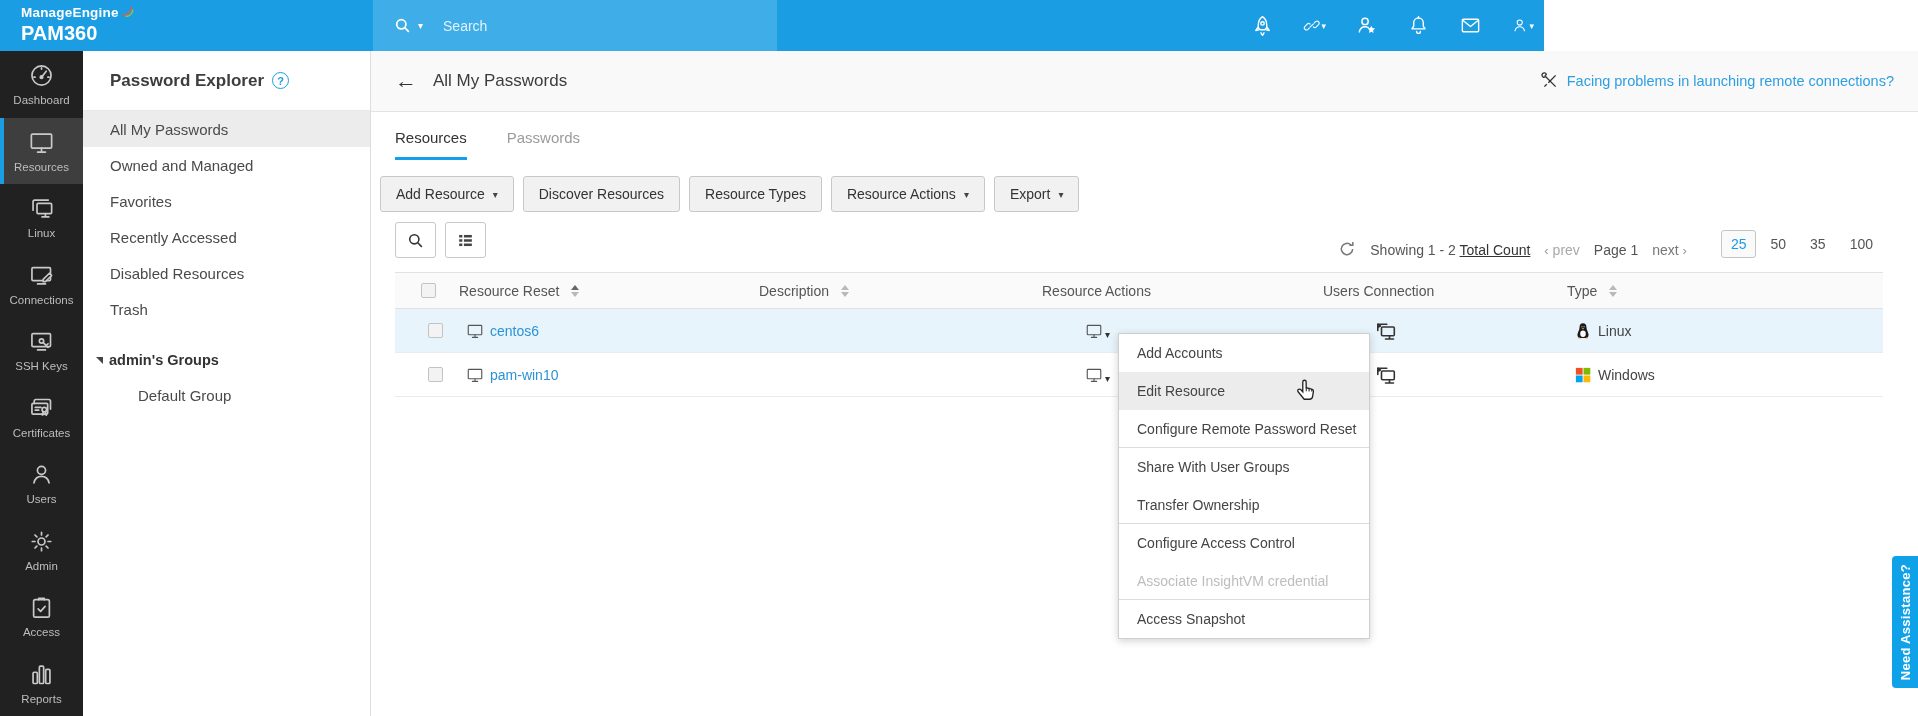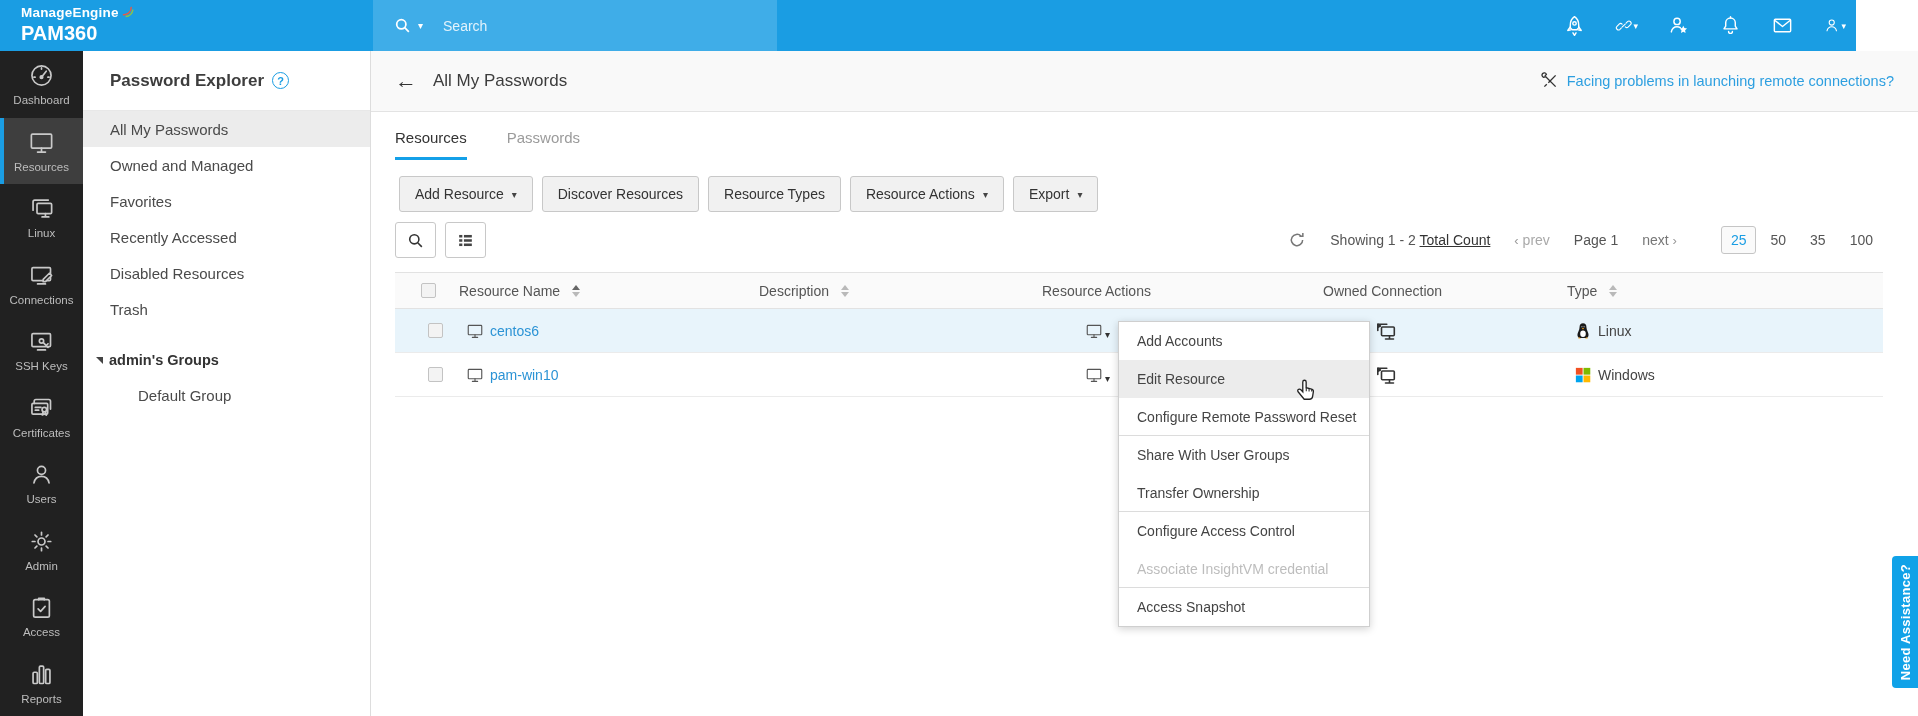--- a/index.html
+++ b/index.html
@@ -1,20 +1,20 @@
 <!DOCTYPE html>
 <html><head>
 <meta charset="utf-8">
 <style>
   * { box-sizing: border-box; margin: 0; padding: 0; }
   html,body { width:1918px; height:716px; overflow:hidden; position:relative;
     font-family:"Liberation Sans","DejaVu Sans",sans-serif; background:#fff; }
 
   
-  .topbar { position:absolute; left:0; top:0; width:1856px; height:51px; background:#1a9de3; }
+  .topbar { position:absolute; left:0; top:0; width:1544px; height:51px; background:#1a9de3; }
   .brand { position:absolute; left:21px; top:5px; color:#fff; }
   .brand .l1 { font-size:13.5px; font-weight:bold; letter-spacing:.2px; display:flex; align-items:flex-start; gap:2px;}
   .brand .l2 { font-size:20px; font-weight:bold; margin-top:1px; }
   .swoosh svg { width:13px; height:13px; }
   .tb-search { position:absolute; left:373px; top:0; width:404px; height:51px; background:#3fade8;
     display:flex; align-items:center; padding-left:20px; gap:6px; }
   .tb-search .icn { width:19px; height:19px; color:#fff; }
   .tb-search .carat { color:#fff; font-size:10px; margin-right:14px; }
   .tb-search input { background:transparent; border:none; outline:none; color:#fff; font-size:14px; width:300px;
     font-family:"Liberation Sans","DejaVu Sans",sans-serif; }
@@ -55,32 +55,32 @@
   .back { font-size:22px; color:#333; margin-left:24px; cursor:pointer; line-height:1; }
   .page-title { font-size:17px; color:#3c3c3c; margin-left:16px; }
   .help-link { position:absolute; right:24px; display:flex; align-items:center; gap:8px; cursor:pointer; }
   .help-link .icn { width:18px; height:18px; color:#333; }
   .help-link span.txt { font-size:14.5px; color:#2d9fe0; }
 
   .tabs { position:absolute; left:24px; top:78px; display:flex; gap:40px; }
   .tab { font-size:15px; color:#9b9b9b; padding-bottom:11px; cursor:pointer; }
   .tab.active { color:#333; border-bottom:3px solid #14a0e8; }
 
-  .toolbar { position:absolute; left:28px; top:125px; display:flex; gap:9px; }
+  .toolbar { position:absolute; left:9px; top:125px; display:flex; gap:9px; }
   .tbtn { height:36px; padding:0 15px; background:#f1f1f1; border:1px solid #c8c8c8; border-radius:3px;
     font-size:14px; color:#333; display:flex; align-items:center; gap:8px; cursor:pointer; }
   .tbtn .dd { font-size:10px; color:#444; }
 
   .controls { position:absolute; left:24px; top:171px; display:flex; gap:9px; }
   .cbtn { width:41px; height:36px; background:#fff; border:1px solid #c8c8c8; border-radius:3px;
     display:flex; align-items:center; justify-content:center; color:#333; cursor:pointer; }
   .cbtn svg { width:19px; height:19px; }
 
-  .pagination { position:absolute; right:35px; top:171px; height:36px; display:flex; align-items:center;
-    gap:24px; font-size:14px; color:#555; }
+  .pagination { position:absolute; right:35px; top:171px; height:36px; display:flex; align-items:flex-end;
+    gap:14px; font-size:14px; color:#555; }
   .pg-refresh { width:18px; height:18px; color:#777; cursor:pointer; }
   .pg-total { color:#333; text-decoration:underline; cursor:pointer; }
   .pg-prev { color:#a9a9a9; cursor:pointer; }
   .pg-next { color:#777; cursor:pointer; }
   .pg-chev { font-size:13px; color:#9a9a9a; }
   .pg-sizes { display:flex; gap:4px; margin-left:20px; }
   .pg-size { padding:5px 9px; cursor:pointer; color:#555; border:1px solid transparent; border-radius:3px; }
   .pg-size.active { border-color:#c5c5c5; background:#fafafa; color:#1a9de3; }
 
   
@@ -102,21 +102,21 @@
   .action-cell { padding-left:44px; }
   .action-trigger { display:flex; align-items:end; gap:2px; cursor:pointer; color:#333; }
   .action-trigger .dd { font-size:10px; }
   .remote-cell { padding-left:52px; }
   .remote-ic { width:24px; height:24px; color:#333; cursor:pointer; }
   .remote-ic svg { width:24px; height:24px; }
   .os-ic { width:18px; height:18px; }
   .os-ic svg { width:18px; height:18px; }
 
   
-  .ctx-menu { position:absolute; left:747px; top:270px; width:252px; background:#fff;
+  .ctx-menu { position:absolute; left:747px; top:282px; width:252px; background:#fff;
     border:1px solid #cfcfcf; box-shadow:0 2px 8px rgba(0,0,0,.18); z-index:10; }
   .ctx-item { height:38px; display:flex; align-items:center; padding-left:18px; font-size:14px; color:#444; cursor:pointer; }
   .ctx-item.hover { background:#ececec; }
   .ctx-item.disabled { color:#bdbdbd; cursor:default; }
   .ctx-item.divided { border-bottom:1px solid #dcdcdc; }
 
   .hand-cursor { position:absolute; left:1292px; top:373px; width:30px; height:30px; z-index:20; pointer-events:none; }
 
   
   .assist { position:absolute; right:0; top:556px; width:26px; height:132px; background:#10a2e8;
@@ -371,38 +371,38 @@
         <span class="pg-size">100</span>
       </span>
   </div>
 
   <div class="rtable">
     <div class="trow thead" id="table-head">
         <div class="cell">
           <span class="cb" style="margin-left: 18px;"></span>
         </div>
         <div class="cell">
-          <span>Resource Name</span>
+          <span>Resource Reset</span>
           <span class="sort active">
             <i class="up"></i>
             <i class="dn"></i>
           </span>
         </div>
         <div class="cell">
           <span>Description</span>
           <span class="sort">
             <i class="up"></i>
             <i class="dn"></i>
           </span>
         </div>
         <div class="cell">
           <span>Resource Actions</span>
         </div>
         <div class="cell">
-          <span>Owned Connection</span>
+          <span>Users Connection</span>
         </div>
         <div class="cell">
           <span>Type</span>
           <span class="sort">
             <i class="up"></i>
             <i class="dn"></i>
           </span>
         </div>
       </div>
     <div id="table-body">

